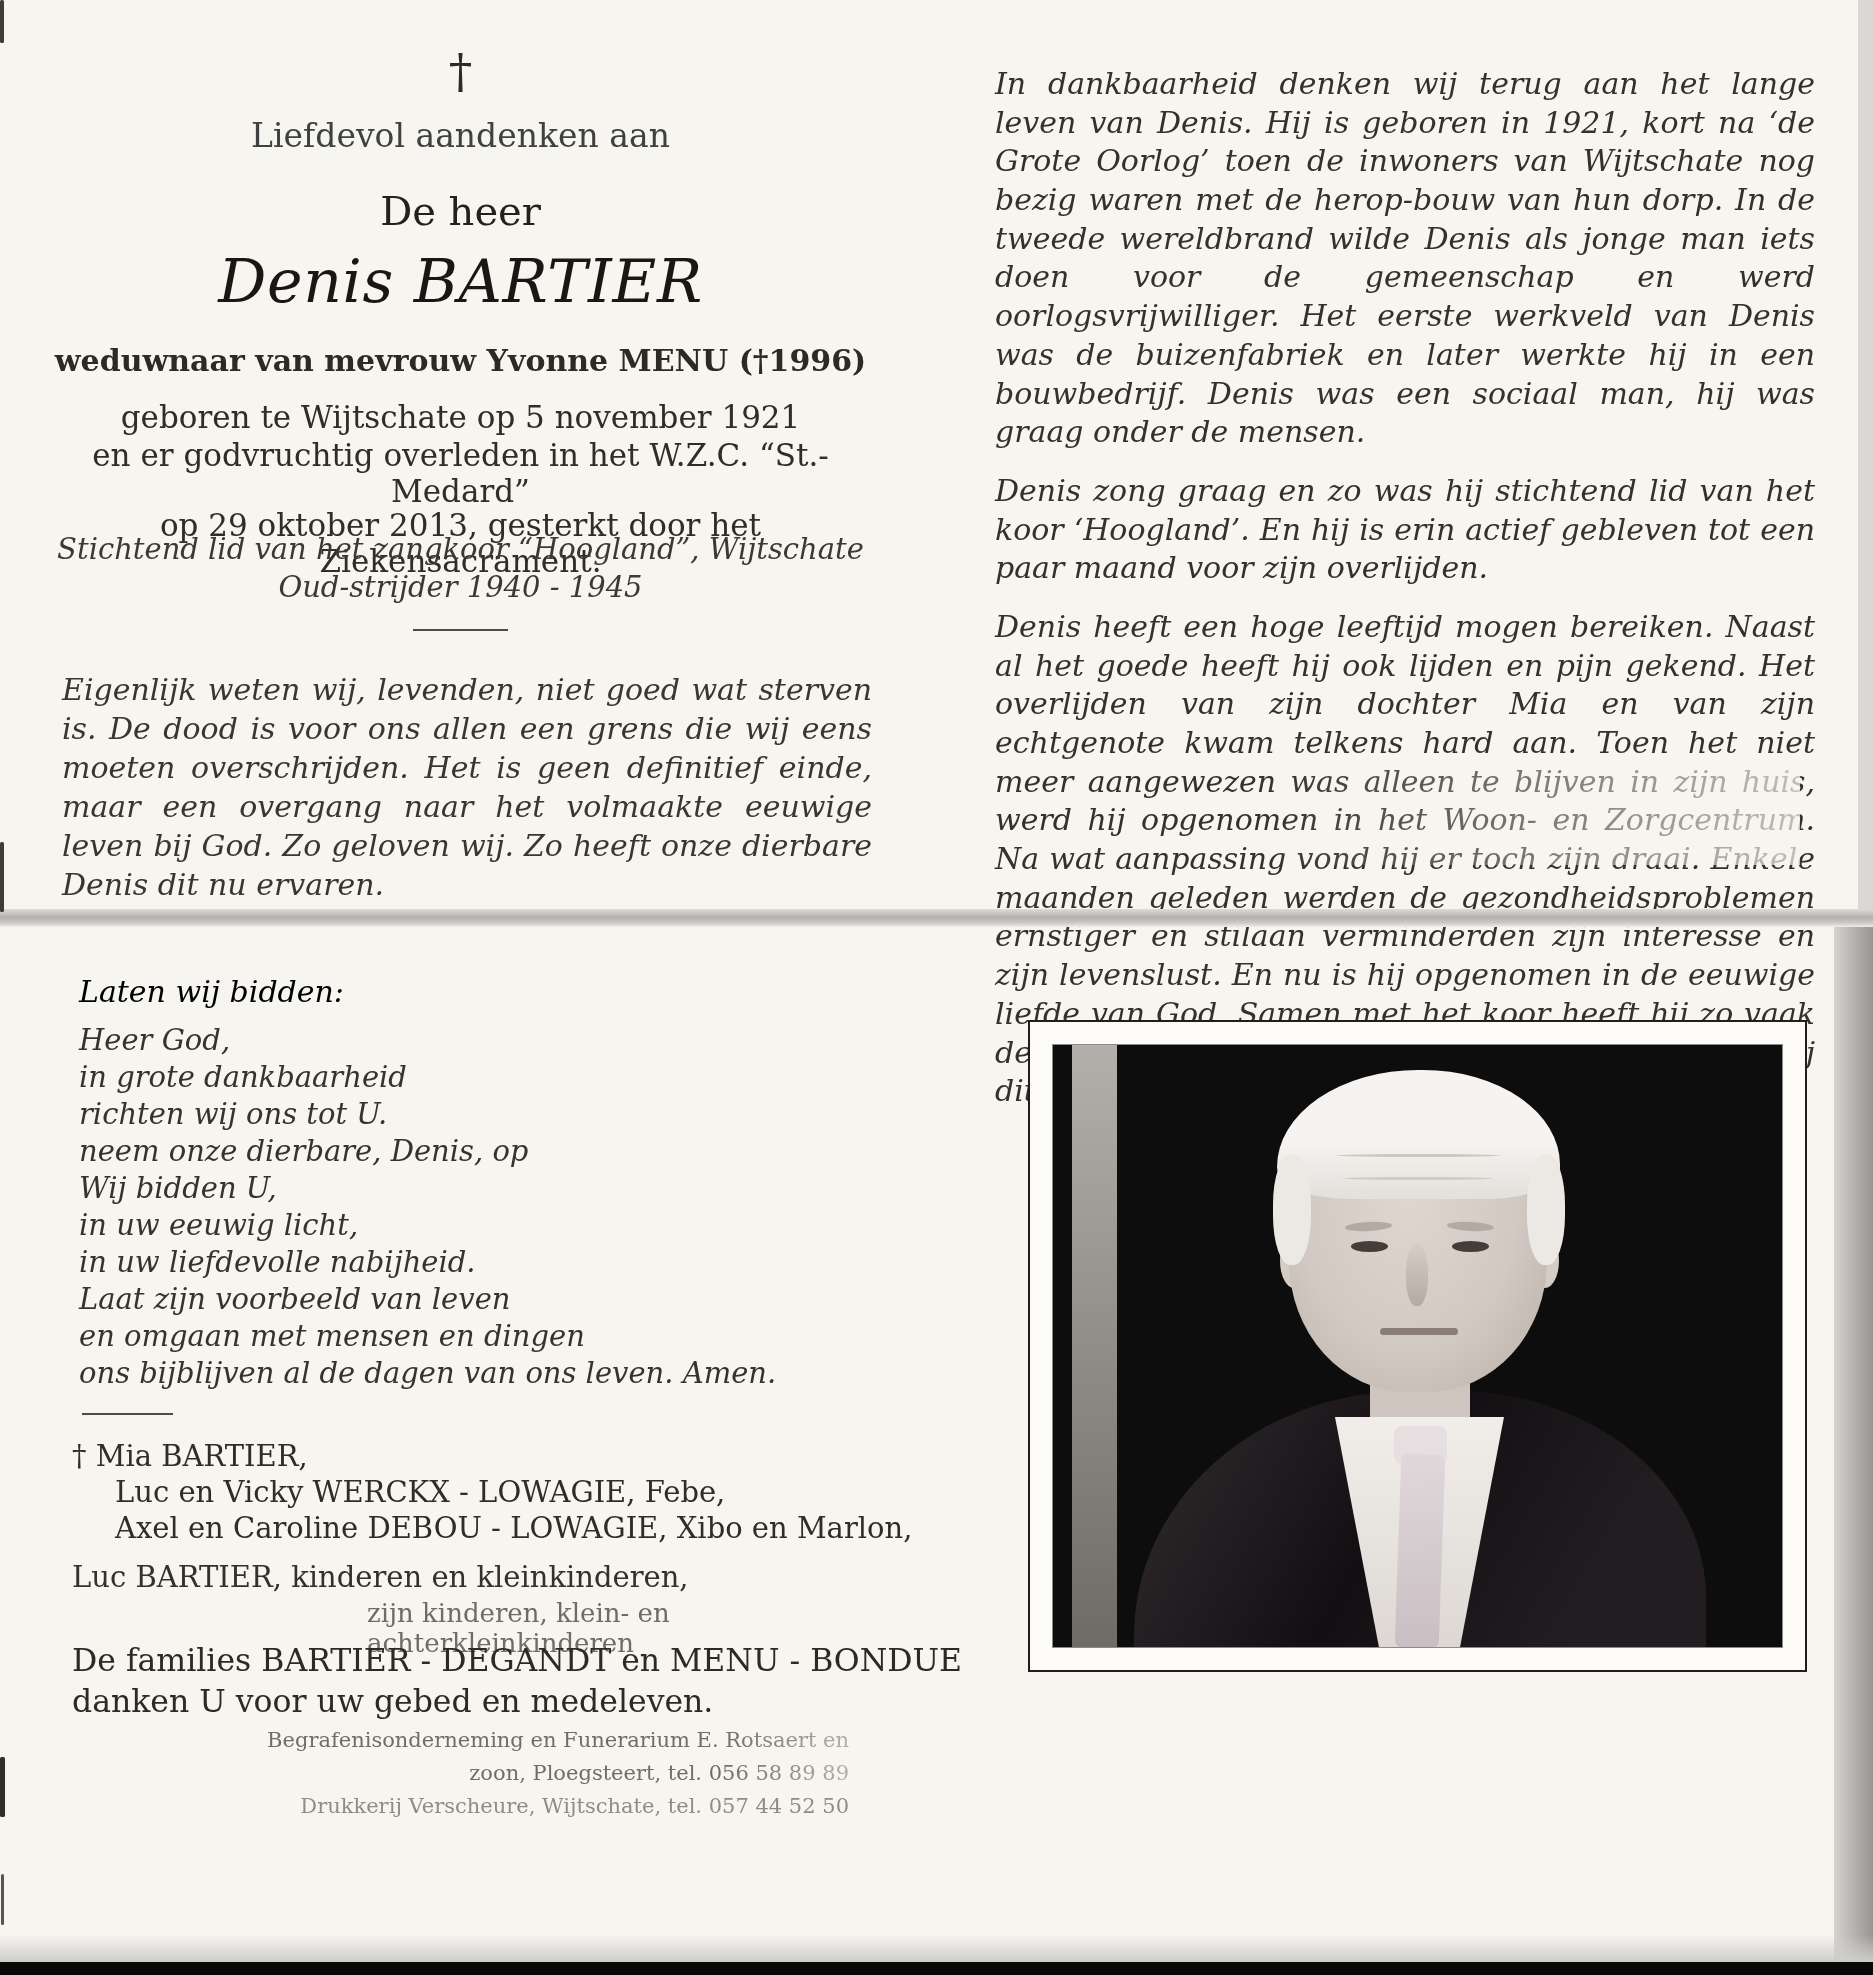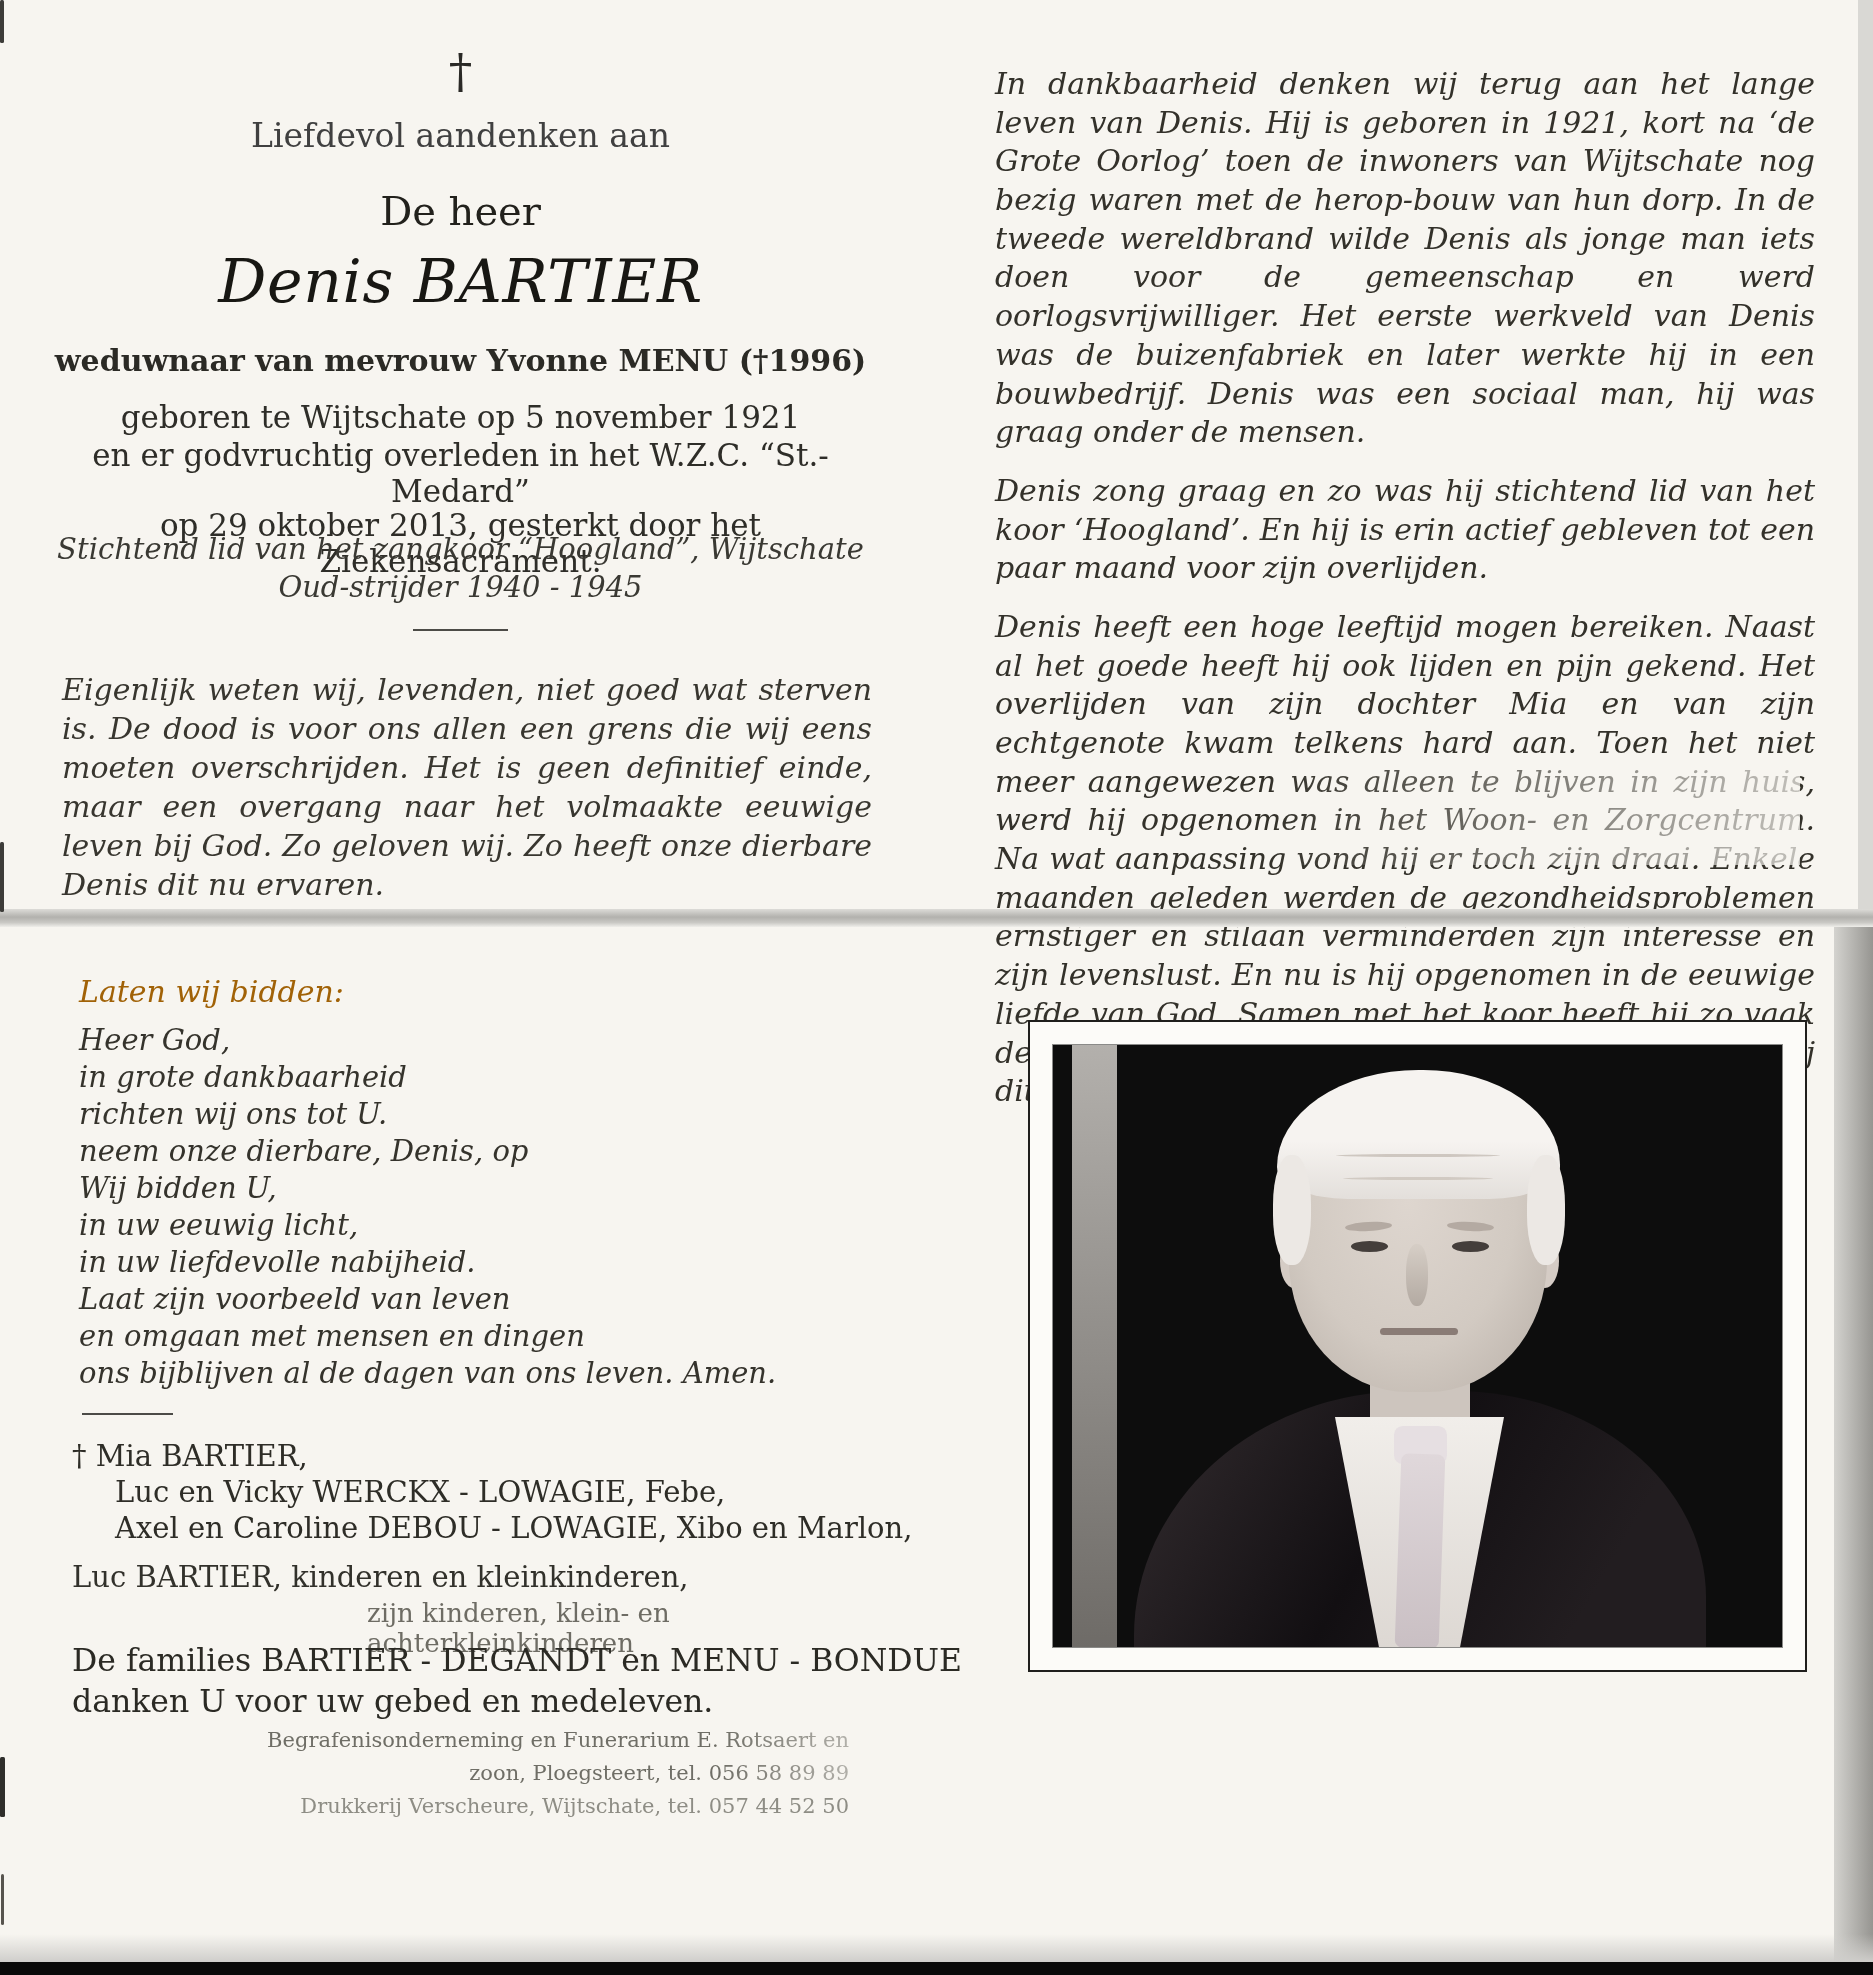--- a/index.html
+++ b/index.html
@@ -56,21 +56,21 @@
     left:0;top:1934px;width:1874px;height:28px;
     background:linear-gradient(180deg,rgba(200,199,195,0),#cfcecb);
   }
   .edge-bottom{left:0;top:1962px;width:1874px;height:13px;background:#090909;}
   .tick{background:#3d3c39;border-radius:1.5px;}
   .tick1{left:0;top:0;width:3.7px;height:43px;}
   .tick2{left:0;top:842px;width:4.4px;height:70px;}
   .tick3{left:0;top:1757px;width:5.1px;height:60px;background:#2f2e2b;}
   .tick4{left:0.7px;top:1874px;width:3.7px;height:51px;background:#57544e;}
   
-  .pray-intro{left:79px;top:974px;font-size:30px;font-style:italic;color:#a16207;text-align:center;}
+  .pray-intro{left:79px;top:974px;font-size:30px;font-style:italic;color:#000000;text-align:center;}
   .prayer{left:79px;top:1022px;font-size:29px;font-style:italic;line-height:37px;color:#35332c;}
   .rule-bottom{left:82px;top:1413px;width:91px;}
   .mourners{left:72px;top:1438px;font-size:29px;line-height:36px;color:#2e2d27;}
   .mourners .indent{padding-left:43px;}
   .mourner-luc{left:72px;top:1560px;font-size:29px;color:#32312b;}
   .mourner-children{
     left:367px;top:1598px;width:484px;text-align:left;
     font-size:26px;color:#6e6c64;
   }
   .families1{left:72px;top:1642px;font-size:31.5px;color:#2b2a24;}

